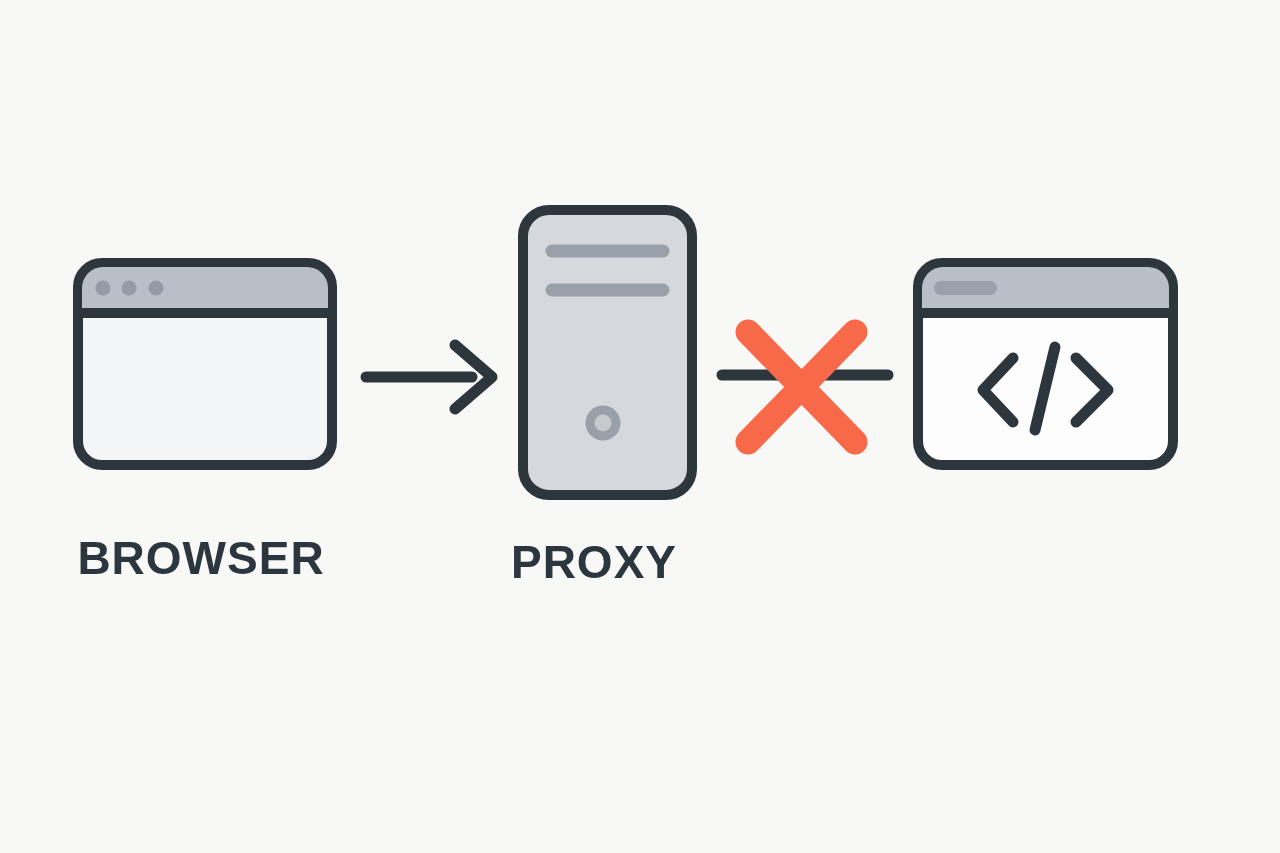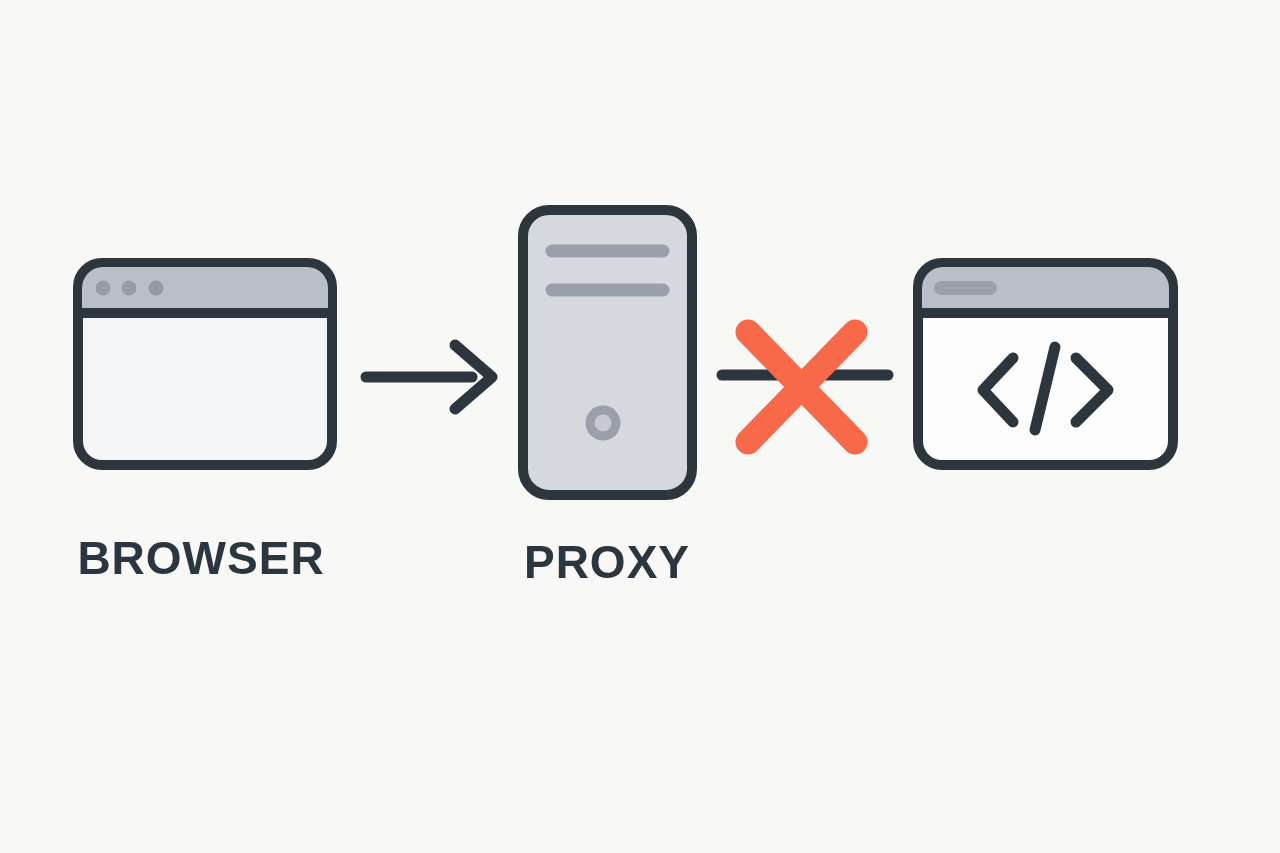--- a/index.html
+++ b/index.html
@@ -29,21 +29,21 @@
     text-align: center;
     color: var(--label-text, #2c363f);
     user-select: none;
   }
   #browser-icon   { left: 73px;  top: 258px; }
   #arrow-icon     { left: 360px; top: 335px; }
   #proxy-icon     { left: 518px; top: 205px; }
   #blocked-icon   { left: 715px; top: 318px; }
   #backend-icon   { left: 913px; top: 258px; }
   #browser-label  { left: 40px;  top: 530px; width: 322px; }
-  #proxy-label    { left: 497px; top: 534px; width: 220px; }
+  #proxy-label    { left: 484px; top: 534px; width: 220px; }
   #backend-label  { left: 916px; top: 528px; width: 260px; }
 </style>
 </head>
 <body>
 
 <div class="stage">
 
   <svg id="browser-icon" width="264" height="212" viewBox="0 0 264 212">
     <rect x="5" y="5" width="254" height="202" rx="24" style="fill:var(--window-body); stroke:var(--outline); stroke-width:10;"></rect>
     <path d="M30 9 h204 a21 21 0 0 1 21 21 v20 H9 V30 a21 21 0 0 1 21 -21 Z" style="fill:var(--titlebar);"></path>

